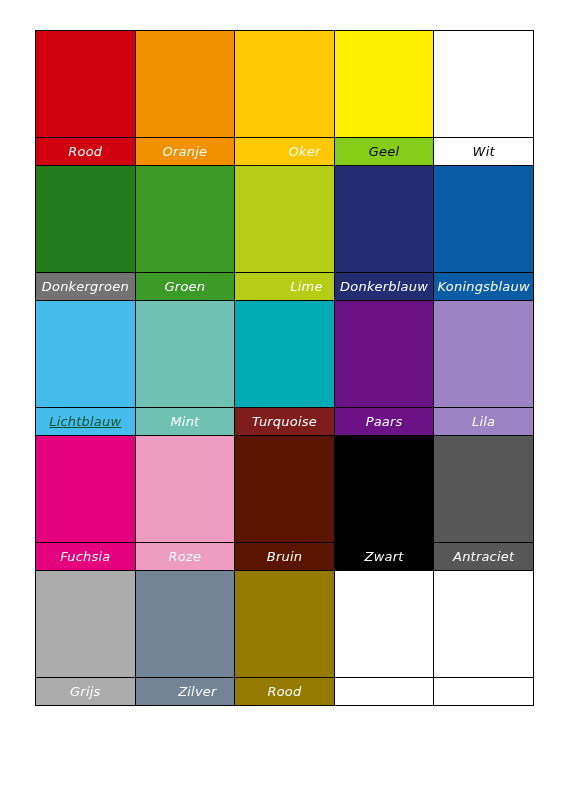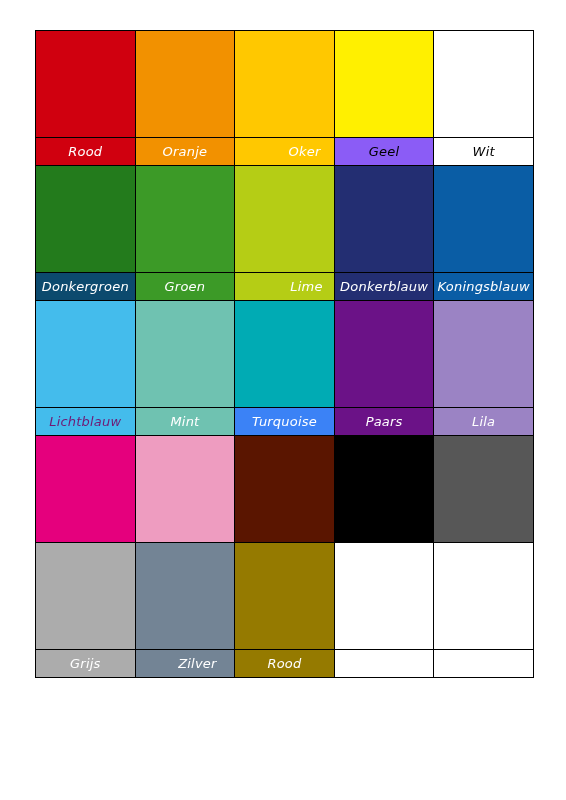--- a/index.html
+++ b/index.html
@@ -71,60 +71,67 @@
         <td style="background-color: rgb(208, 0, 15);"></td>
         <td style="background-color: rgb(242, 145, 0);"></td>
         <td style="background-color: rgb(255, 200, 0);"></td>
         <td style="background-color: rgb(255, 240, 0);"></td>
         <td style="background-color: rgb(255, 255, 255);"></td>
       </tr>
       <tr class="label-row">
         <td style="background-color: rgb(208, 0, 15); color: rgb(255, 255, 255);">Rood</td>
         <td style="background-color: rgb(242, 145, 0); color: rgb(255, 255, 255);">Oranje</td>
         <td style="background-color: rgb(255, 200, 0); color: rgb(255, 255, 255); padding-left: 40px;">Oker</td>
-        <td style="background-color: #8b5cf6; color: rgb(0, 0, 0); margin-left: 34px;">Geel</td>
+        <td style="background-color: #84cc16; color: rgb(0, 0, 0); margin-left: 34px;">Geel</td>
         <td style="background-color: rgb(255, 255, 255); color: rgb(0, 0, 0);">Wit</td>
       </tr>
 
       <tr class="swatch-row">
         <td style="background-color: rgb(35, 123, 28);"></td>
         <td style="background-color: rgb(60, 154, 39);"></td>
         <td style="background-color: rgb(181, 205, 21);"></td>
         <td style="background-color: rgb(35, 46, 114);"></td>
         <td style="background-color: rgb(10, 93, 165);"></td>
       </tr>
       <tr class="label-row">
-        <td style="background-color: #0c4a6e; color: rgb(255, 255, 255);">Donkergroen</td>
+        <td style="background-color: #737373; color: rgb(255, 255, 255);">Donkergroen</td>
         <td style="background-color: rgb(60, 154, 39); color: rgb(255, 255, 255);">Groen</td>
         <td style="background-color: rgb(181, 205, 21); color: rgb(255, 255, 255); padding-left: 44px;">Lime</td>
         <td style="background-color: rgb(35, 46, 114); color: rgb(255, 255, 255);">Donkerblauw</td>
         <td style="background-color: rgb(10, 93, 165); color: rgb(255, 255, 255);">Koningsblauw</td>
       </tr>
 
       <tr class="swatch-row">
         <td style="background-color: rgb(68, 188, 236);"></td>
         <td style="background-color: rgb(111, 194, 177);"></td>
         <td style="background-color: rgb(0, 171, 180);"></td>
         <td style="background-color: rgb(107, 18, 135);"></td>
         <td style="background-color: rgb(155, 131, 196);"></td>
       </tr>
       <tr class="label-row">
-        <td style="background-color: rgb(68, 188, 236); color: #701a75;">Lichtblauw</td>
+        <td style="background-color: rgb(68, 188, 236); color: #14532d; text-decoration: underline;">Lichtblauw</td>
         <td style="background-color: rgb(111, 194, 177); color: rgb(255, 255, 255);">Mint</td>
-        <td style="background-color: #3b82f6; color: rgb(255, 255, 255);">Turquoise</td>
+        <td style="background-color: #7f1d1d; color: rgb(255, 255, 255);">Turquoise</td>
         <td style="background-color: rgb(107, 18, 135); color: rgb(255, 255, 255);">Paars</td>
         <td style="background-color: rgb(155, 131, 196); color: rgb(255, 255, 255);">Lila</td>
       </tr>
 
       <tr class="swatch-row">
         <td style="background-color: rgb(229, 0, 125);"></td>
         <td style="background-color: rgb(238, 156, 192);"></td>
         <td style="background-color: rgb(90, 21, 0);"></td>
         <td style="background-color: rgb(0, 0, 0);"></td>
         <td style="background-color: rgb(87, 87, 87);"></td>
+      </tr>
+      <tr class="label-row">
+        <td style="background-color: rgb(229, 0, 125); color: rgb(255, 255, 255);">Fuchsia</td>
+        <td style="background-color: rgb(238, 156, 192); color: rgb(255, 255, 255);">Roze</td>
+        <td style="background-color: rgb(90, 21, 0); color: rgb(255, 255, 255);">Bruin</td>
+        <td style="background-color: rgb(0, 0, 0); color: rgb(255, 255, 255);">Zwart</td>
+        <td style="background-color: rgb(87, 87, 87); color: rgb(255, 255, 255);">Antraciet</td>
       </tr>
 
       <tr class="swatch-row">
         <td style="background-color: rgb(172, 172, 172);"></td>
         <td style="background-color: rgb(115, 132, 149);"></td>
         <td style="background-color: rgb(149, 122, 0);"></td>
         <td style="background-color: rgb(255, 255, 255);"></td>
         <td style="background-color: rgb(255, 255, 255);"></td>
       </tr>
       <tr class="label-row">

